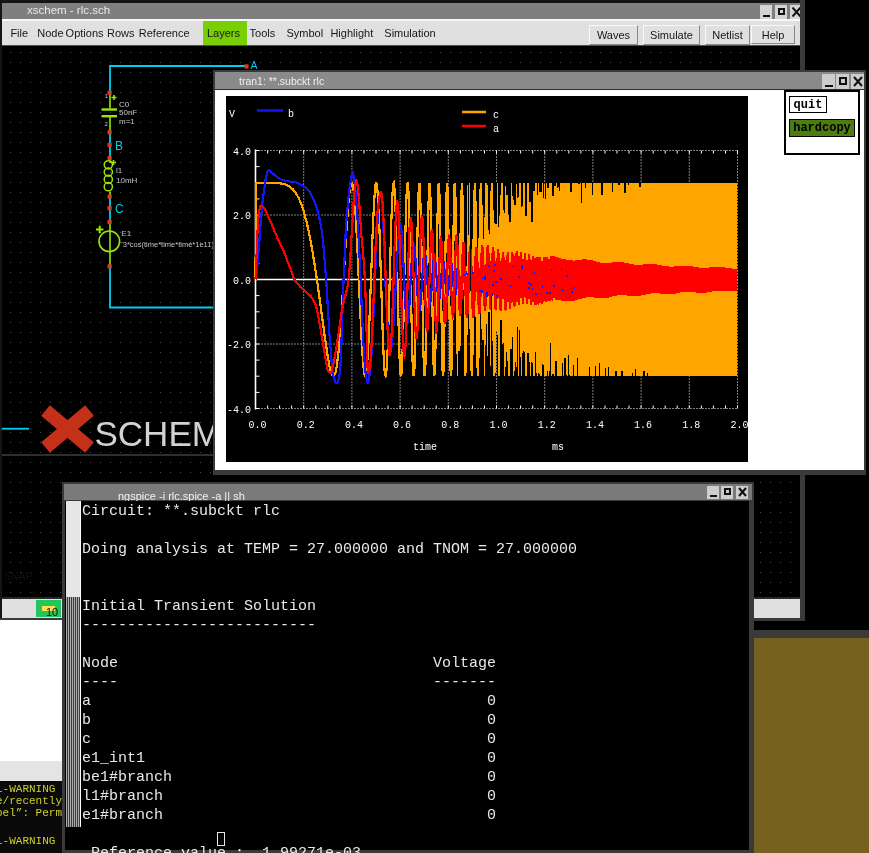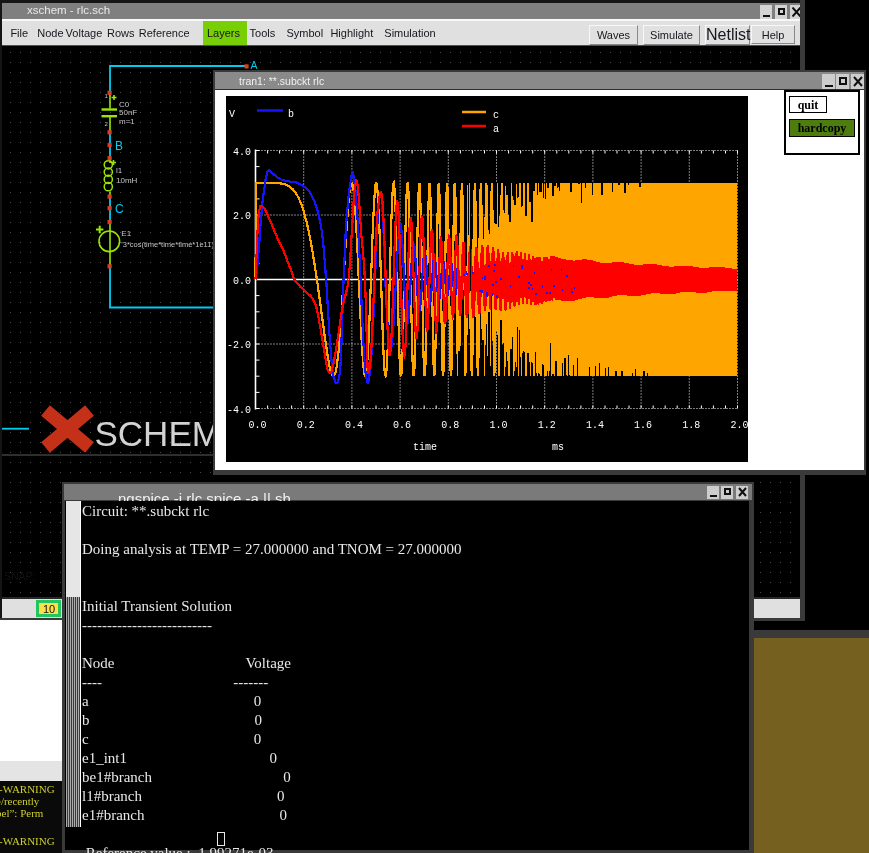--- a/index.html
+++ b/index.html
@@ -1,48 +1,48 @@
 <!DOCTYPE html>
 <html><head><meta charset="utf-8"><style>
 html,body{margin:0;padding:0;width:869px;height:853px;background:#000;overflow:hidden;}
 *{box-sizing:border-box;}
 body{font-family:"Liberation Sans",sans-serif;position:relative;}
 .abs{position:absolute;}
-.mono{font-family:Liberation Serif, serif;}
+.mono{font-family:Liberation Mono, monospace;}
 </style></head><body>
 <div class="abs" style="left:746px;top:630px;width:123px;height:223px;background:#3a3a3a;"></div>
 <div class="abs" style="left:754px;top:638px;width:115px;height:215px;background:#76601f;"></div>
 <div class="abs" style="left:0;top:0;width:805px;height:620px;background:#151515;">
     <div class="abs" style="left:2px;top:3px;width:800px;height:16px;background:#7f7f7f;"></div>
     <div class="abs" style="left:27px;top:4px;font-size:11.5px;color:#e9e9e9;">xschem - rlc.sch</div>
     <div class="abs" style="left:760px;top:5px;width:12px;height:14px;background:#d4d4d4;"></div>
     <div class="abs" style="left:763px;top:15px;width:7px;height:2px;background:#111;"></div>
     <div class="abs" style="left:775px;top:5px;width:12px;height:14px;background:#d4d4d4;"></div>
     <div class="abs" style="left:778px;top:8px;width:7px;height:7px;border:2px solid #111;"></div>
     <div class="abs" style="left:790px;top:5px;width:12px;height:14px;background:#d4d4d4;"></div>
     <svg class="abs" style="left:792px;top:7px;" width="9" height="10">
       <path d="M0.5,0.5 L8.5,9.5 M8.5,0.5 L0.5,9.5" stroke="#111" stroke-width="2"></path>
     </svg>
     <div class="abs" style="left:2px;top:19px;width:800px;height:2px;background:#f8f8f8;"></div>
     <div class="abs" style="left:2px;top:21px;width:800px;height:24px;background:#e0e0e0;"></div>
     <div class="abs" style="left:2px;top:44.5px;width:800px;height:1.5px;background:#4f4f4f;"></div>
     <div class="abs" style="left:202.5px;top:21px;width:44px;height:24px;background:#79cf06;"></div>
     <div class="abs" style="left:10.4px;top:27px;font-size:11px;color:#16161c;">File</div>
     <div class="abs" style="left:37.3px;top:27px;font-size:11px;color:#16161c;">Node</div>
-    <div class="abs" style="left:65.6px;top:27px;font-size:11px;color:#16161c;">Voltage</div>
+    <div class="abs" style="left:65.6px;top:27px;font-size:11px;color:#16161c;">Options</div>
     <div class="abs" style="left:107px;top:27px;font-size:11px;color:#16161c;">Rows</div>
     <div class="abs" style="left:138.8px;top:27px;font-size:11px;color:#16161c;">Reference</div>
     <div class="abs" style="left:207px;top:27px;font-size:11px;color:#16161c;">Layers</div>
     <div class="abs" style="left:249.6px;top:27px;font-size:11px;color:#16161c;">Tools</div>
     <div class="abs" style="left:286.5px;top:27px;font-size:11px;color:#16161c;">Symbol</div>
     <div class="abs" style="left:330.4px;top:27px;font-size:11px;color:#16161c;">Highlight</div>
     <div class="abs" style="left:384.3px;top:27px;font-size:11px;color:#16161c;">Simulation</div>
     <div class="abs" style="left:589px;top:25px;width:49px;height:20px;background:#e0e0e0;border:1px solid #888;border-top-color:#f8f8f8;border-left-color:#f8f8f8;text-align:center;font-size:11px;color:#16161c;line-height:18px;">Waves</div>
     <div class="abs" style="left:643px;top:25px;width:57px;height:20px;background:#e0e0e0;border:1px solid #888;border-top-color:#f8f8f8;border-left-color:#f8f8f8;text-align:center;font-size:11px;color:#16161c;line-height:18px;">Simulate</div>
-    <div class="abs" style="left:705px;top:25px;width:45px;height:20px;background:#e0e0e0;border:1px solid #888;border-top-color:#f8f8f8;border-left-color:#f8f8f8;text-align:center;font-size:16px;color:#16161c;line-height:18px;">Netlist</div>
+    <div class="abs" style="left:705px;top:25px;width:45px;height:20px;background:#e0e0e0;border:1px solid #888;border-top-color:#f8f8f8;border-left-color:#f8f8f8;text-align:center;font-size:11px;color:#16161c;line-height:18px;">Netlist</div>
     <div class="abs" style="left:751px;top:25px;width:44px;height:19px;background:#e0e0e0;border:1px solid #888;border-top-color:#f8f8f8;border-left-color:#f8f8f8;text-align:center;font-size:11px;color:#16161c;line-height:18px;">Help</div>
     <div class="abs" style="left:2px;top:46px;width:800px;height:551px;background:#000;"></div>
     <svg class="abs" style="left:2px;top:46px;" width="800" height="551" viewBox="2 46 800 551">
       <defs>
         <pattern id="gd" width="10" height="10" patternUnits="userSpaceOnUse">
           <rect x="0" y="2" width="1" height="1" fill="#4a4a4a"></rect>
         </pattern>
       </defs>
       <rect x="2" y="46" width="800" height="551" fill="url(#gd)"></rect>
       <g stroke="#00ccee" stroke-width="1.8" fill="none">
@@ -92,21 +92,21 @@
       <text x="104.5" y="126" font-size="6" fill="#c4c4c4" font-family="Liberation Sans,sans-serif">2</text>
       <path d="M45.5,410.5 L89.5,447.5 M89.5,410.5 L45.5,447.5" stroke="#c53019" stroke-width="13.5"></path>
       <text x="94.5" y="445.5" font-size="35" fill="#d2d2d2" font-family="Liberation Sans,sans-serif">SCHEM</text>
       <path d="M0,455 L213,455" stroke="#3f3f3f" stroke-width="1.5"></path>
     </svg>
     <div class="abs" style="left:2px;top:597px;width:800px;height:2px;background:#282828;"></div>
     <div class="abs" style="left:2px;top:599px;width:800px;height:19px;background:#e0e0e0;"></div>
     <div class="abs" style="left:800px;top:0;width:5px;height:620px;background:#3a3a3a;"></div>
     <div class="abs" style="left:0;top:617.5px;width:805px;height:3.5px;background:#3a3a3a;"></div>
     <div class="abs" style="left:4px;top:570px;font-size:10.5px;color:#111;">SNAP: </div>
-    <div class="abs" style="left:36px;top:600px;width:25px;height:17px;background:#fde047;border:3px solid #22c55e;font-size:11px;color:#111;padding-left:4px;">10</div>
+    <div class="abs" style="left:36px;top:600px;width:25px;height:17px;background:#fde047;border:6px solid #22c55e;font-size:11px;color:#111;padding-left:4px;">10</div>
   </div>
 <div class="abs" style="left:0;top:620px;width:64px;height:141px;background:#ffffff;"></div>
 <div class="abs" style="left:0;top:761px;width:64px;height:20px;background:#e4e4e4;"></div>
 <div class="abs" style="left:0;top:781px;width:64px;height:72px;background:#0a0a0a;overflow:hidden;">
     <div class="abs mono" style="left:-4px;top:2px;font-size:11px;color:#cfcf2e;white-space:pre;">l-WARNING</div>
     <div class="abs mono" style="left:-4px;top:14px;font-size:11px;color:#cfcf2e;white-space:pre;">e/recently</div>
     <div class="abs mono" style="left:-4px;top:26px;font-size:11px;color:#cfcf2e;white-space:pre;">bel”: Perm</div>
     <div class="abs mono" style="left:-4px;top:54px;font-size:11px;color:#cfcf2e;white-space:pre;">l-WARNING</div>
   </div>
 <div class="abs" style="left:213px;top:70px;width:653px;height:405px;background:#3a3a3a;">
@@ -186,21 +186,21 @@
       <path d="M257,110.5 L283,110.5" stroke="#1414ff" stroke-width="2.5"></path>
       <path d="M462,112 L486,112" stroke="#ffa500" stroke-width="2.5"></path>
       <path d="M462,126 L486,126" stroke="#ff0000" stroke-width="2.5"></path>
     </svg>
     <div class="abs" style="left:571px;top:20px;width:76px;height:65px;background:#fff;border:2px solid #000;"></div>
     <div class="abs mono" style="left:576px;top:26px;width:38px;height:17px;background:#fff;border:1px solid #000;font-weight:bold;font-size:12px;text-align:center;line-height:16px;color:#000;">quit</div>
     <div class="abs mono" style="left:576px;top:49px;width:66px;height:18px;background:#4d7c0f;border:1px solid #000;font-weight:bold;font-size:12px;text-align:center;line-height:16px;color:#000;">hardcopy</div>
   </div>
 <div class="abs" style="left:62px;top:482px;width:692px;height:371px;background:#3a3a3a;">
     <div class="abs" style="left:2px;top:2px;width:688px;height:16px;background:#7a7a7a;"></div>
-    <div class="abs" style="left:32px;top:8px;font-size:15px;color:#f2f2f2;padding-left:24px;">ngspice -i rlc.spice -a || sh</div>
+    <div class="abs" style="left:32px;top:8px;font-size:11px;color:#f2f2f2;padding-left:24px;">ngspice -i rlc.spice -a || sh</div>
     <div class="abs" style="left:645px;top:4px;width:12px;height:13px;background:#cdcdcd;"></div>
     <div class="abs" style="left:648px;top:13px;width:7px;height:2px;background:#111;"></div>
     <div class="abs" style="left:659px;top:4px;width:12px;height:13px;background:#cdcdcd;"></div>
     <div class="abs" style="left:662px;top:6px;width:7px;height:7px;border:2px solid #111;"></div>
     <div class="abs" style="left:674px;top:4px;width:12px;height:13px;background:#cdcdcd;"></div>
     <svg class="abs" style="left:676px;top:5px;" width="9" height="10">
       <path d="M1,1 L8,9 M8,1 L1,9" stroke="#111" stroke-width="2"></path>
     </svg>
     <div class="abs" style="left:3px;top:19px;width:684px;height:349px;background:#000;"></div>
     <div class="abs" style="left:4px;top:19px;width:14px;height:326px;background:repeating-linear-gradient(90deg,#ababab 0px,#ababab 1px,#3a3a3a 1px,#3a3a3a 2px);"></div>

